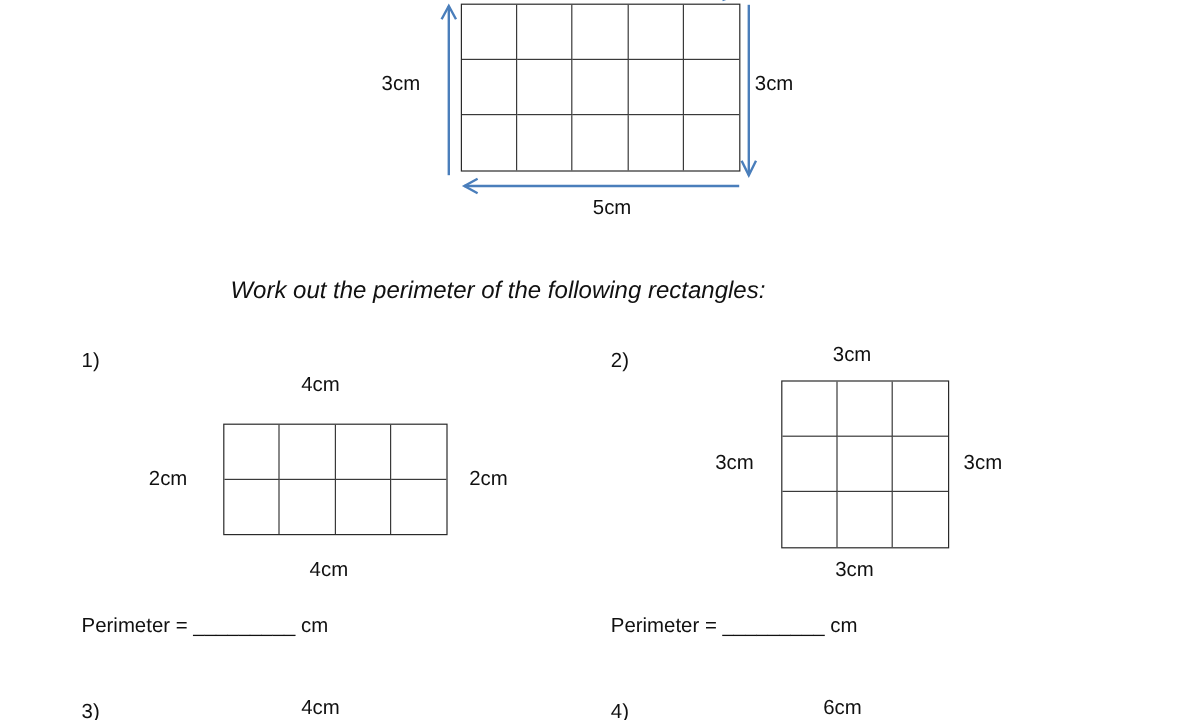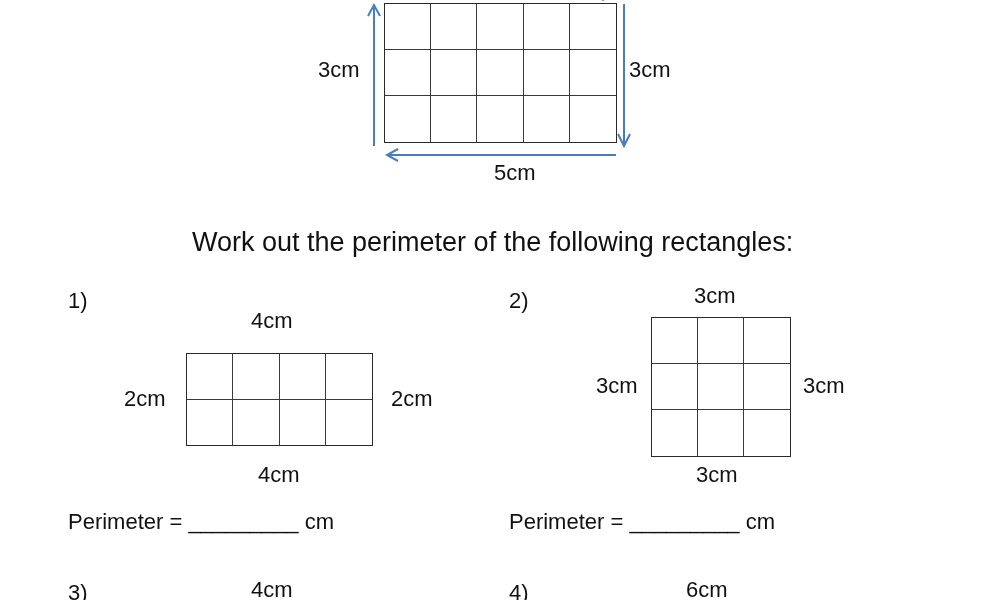--- a/index.html
+++ b/index.html
@@ -1,18 +1,18 @@
 <!DOCTYPE html>
 <html><head>
 <meta charset="utf-8">
 <style>
   html, body { margin: 0; padding: 0; background: #ffffff; }
   body { width: 1000px; height: 600px; position: relative; overflow: hidden;
          font-family: "Liberation Sans", sans-serif; color: #111; }
-  .t { position: absolute; font-size: 22px; line-height: 26px; white-space: nowrap; }
+  .t { position: absolute; font-size: 17px; line-height: 26px; white-space: nowrap; }
   .grid { position: absolute; border: 1px solid #2a2a2a; box-sizing: border-box; display: grid; }
   .cell { border-right: 1px solid #3a3a3a; border-bottom: 1px solid #3a3a3a; box-sizing: border-box; }
   svg.arrows { position: absolute; left: 0; top: 0; }
 </style>
 </head>
 <body>
 
 <svg class="arrows" width="1000" height="200">
   <g stroke="#4a7ebb" stroke-width="2" fill="none">
 
@@ -42,21 +42,21 @@
   <div class="cell" style="border-bottom:none"></div>
     <div class="cell" style="border-bottom:none"></div>
     <div class="cell" style="border-bottom:none"></div>
     <div class="cell" style="border-bottom:none"></div>
     <div class="cell" style="border:none"></div>
 </div>
 <div class="t" style="left:318px; top:57px;">3cm</div>
 <div class="t" style="left:629px; top:57px;">3cm</div>
 <div class="t" style="left:494px; top:160px;">5cm</div>
 
-<div class="t" style="left:192px; top:229px; font-size:27px;">Work out the perimeter of the following rectangles:</div>
+<div class="t" style="left:192px; top:229px; font-size:20px;font-style:italic;">Work out the perimeter of the following rectangles:</div>
 
 <div class="t" style="left:68px; top:288px;">1)</div>
 <div class="t" style="left:251px; top:308px;">4cm</div>
 <div class="t" style="left:124px; top:386px;">2cm</div>
 <div class="t" style="left:391px; top:386px;">2cm</div>
 <div class="t" style="left:258px; top:462px;">4cm</div>
 <div class="grid" style="left:186px; top:353px; width:187px; height:93px; grid-template-columns:repeat(4,1fr); grid-template-rows:repeat(2,1fr);">
   <div class="cell"></div>
     <div class="cell"></div>
     <div class="cell"></div>

